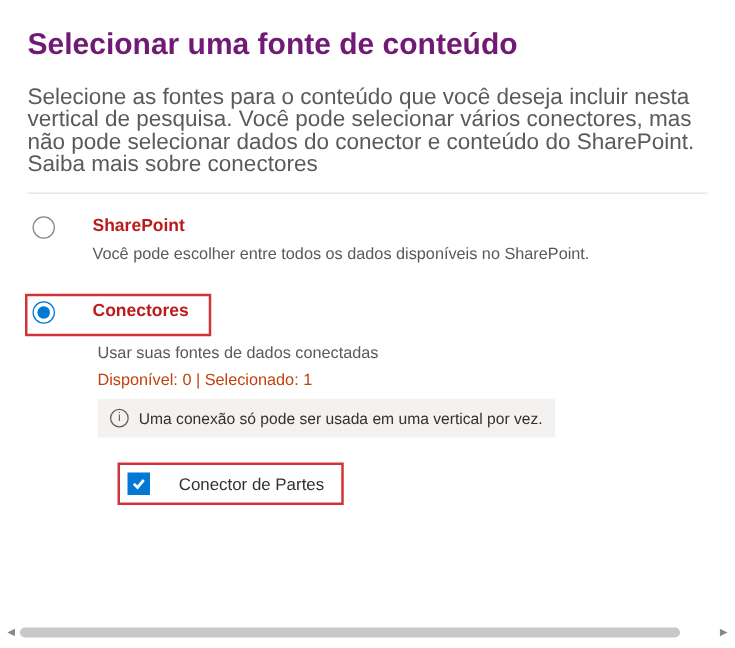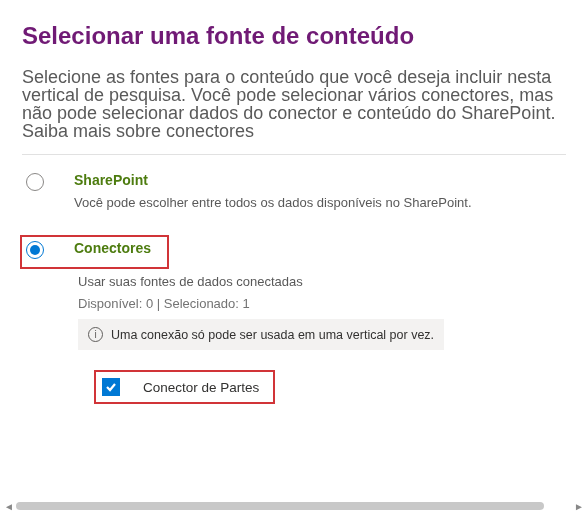--- a/index.html
+++ b/index.html
@@ -61,29 +61,29 @@
     position: relative;
     cursor: pointer;
   }
   .radio.selected { border-color: #0078d4; }
   .radio.selected::after {
     content: ""; position: absolute; width: 10px; height: 10px;
     background: #0078d4; border-radius: 50%;
     top: 50%; left: 50%; transform: translate(-50%, -50%);
   }
   .opt-title {
-    font-size: 14px; font-weight: 600; color: #4d7c0f;
+    font-size: 14px; font-weight: 600; color: #b91c1c;
     margin-top: -1px;
   }
   .opt-desc {
     font-size: 13px; color: #595959; margin-top: 6px;
     line-height: 17px;
   }
   .opt-meta {
-    font-size: 13px; color: #737373; margin-top: 6px;
+    font-size: 13px; color: #c2410c; margin-top: 6px;
   }
   .section-sharepoint { margin-bottom: 18px; }
   .section-conectores-header { margin-bottom: 4px; }
   .conectores-details { padding-left: 56px; }
   .info-banner {
     background: #f3f2f1;
     padding: 8px 10px;
     font-size: 12.5px;
     color: #323130;
     display: flex;

